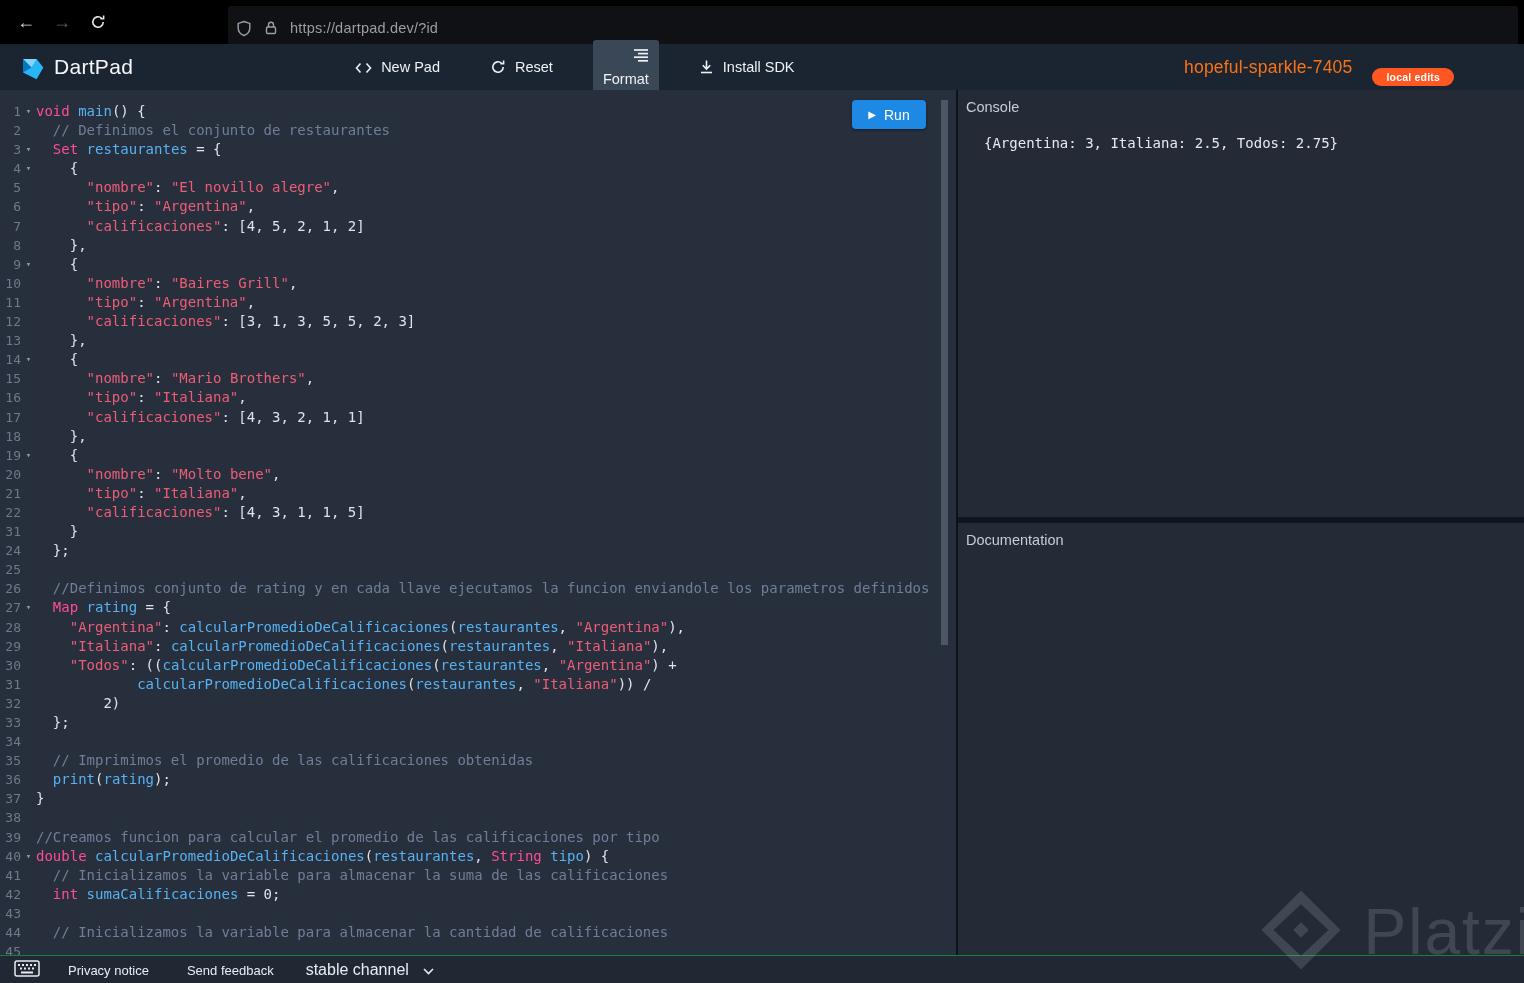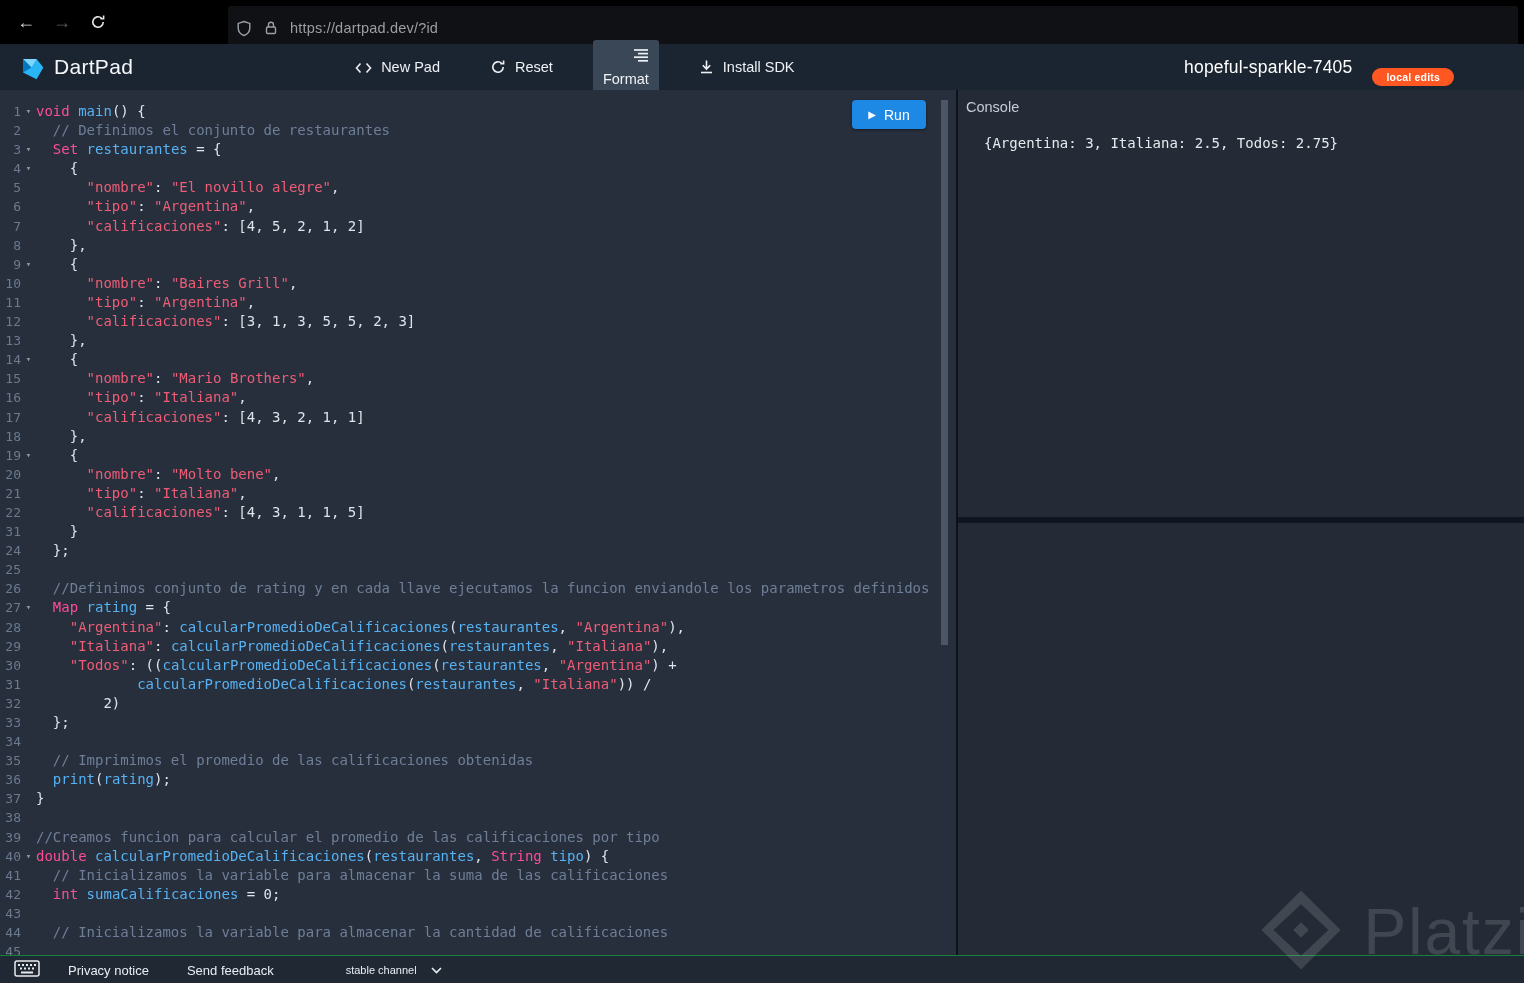--- a/index.html
+++ b/index.html
@@ -21,21 +21,21 @@
   
   .app-header{height:46px;background:var(--header-bg,#1b2531);display:flex;align-items:center;position:relative;}
   .logo{margin-left:18px;display:flex;align-items:center;}
   .app-name{color:#f5f7fa;font-size:21px;margin-left:9px;letter-spacing:.3px;}
   .toolbar{display:flex;align-items:center;margin-left:212px;gap:30px;}
   .tb-btn{display:flex;align-items:flex-end;gap:9px;background:none;border:none;color:#eef1f5;
     font-size:14.5px;font-family:inherit;cursor:pointer;padding:8px 10px;border-radius:3px;}
   .tb-btn.active{background:#3a4757;flex-direction:column;}
   .tb-icon{display:flex;align-items:center;}
   .header-right{margin-left:auto;display:flex;align-items:center;margin-right:70px;}
-  .pad-title{color:#ffffff;font-size:17.5px;letter-spacing:.2px;}
+  .pad-title{color:#f97316;font-size:17.5px;letter-spacing:.2px;}
   .badge{background:var(--badge,#ff5722);color:#fff;font-size:10.5px;font-weight:bold;
     padding:3px 14px;border-radius:9px;margin-left:20px;letter-spacing:.2px;margin-top:20px;}
   
   .main{display:flex;height:865px;}
   .editor-pane{width:956px;background:var(--editor-bg,#272f3d);position:relative;display:flex;
     padding-top:12px;box-sizing:border-box;overflow:hidden;}
   .gutter{width:36px;flex:none;font-family:"DejaVu Sans Mono",monospace;font-size:13px;}
   .gline{height:19.1px;line-height:19.1px;display:flex;}
   .lnum{display:inline-block;width:21px;text-align:right;color:var(--lnum,#6b7a8e);}
   .fold{display:inline-block;width:15px;text-align:center;color:#8b96a5;font-size:9px;}
@@ -58,21 +58,21 @@
   .console-output{margin-top:20px;margin-left:18px;color:#e6e9ee;
     font-family:"DejaVu Sans Mono",monospace;font-size:14px;}
   .h-divider{height:6px;background:#10161f;}
   .doc-section{flex:1;box-sizing:border-box;padding:9px 8px;}
   
   .status-bar{height:28px;background:var(--footer-bg,#202834);border-top:1px solid #15803d;
     display:flex;align-items:center;padding-left:14px;}
   .kbd-btn{background:none;border:none;display:flex;align-items:center;cursor:pointer;padding:0;margin-right:22px;}
   .foot-link{color:#e9edf2;font-size:13px;background:none;border:none;font-family:inherit;
     cursor:pointer;margin-right:26px;}
-  .channel-select{display:flex;align-items:flex-start;gap:14px;color:#e9edf2;font-size:11px;cursor:pointer;margin-left:40px;}
+  .channel-select{display:flex;align-items:flex-start;gap:14px;color:#e9edf2;font-size:16px;cursor:pointer;}
   
   .watermark{position:absolute;right:-8px;bottom:6px;display:flex;align-items:center;gap:20px;
     opacity:.13;z-index:5;pointer-events:none;}
   .wm-text{color:#fff;font-size:64px;letter-spacing:2px;}
 </style>
 </head>
 <body>
 
 <div class="browser-bar">
   <button class="nav-btn">←</button>
@@ -398,20 +398,23 @@
   </div>
 
   <div class="v-divider"></div>
 
   <div class="right-panel">
     <div class="console-section">
       <div class="panel-title">Console</div>
       <div class="console-output">{Argentina: 3, Italiana: 2.5, Todos: 2.75}</div>
     </div>
     <div class="h-divider"></div>
+    <div class="doc-section">
+      <div class="panel-title">Documentation</div>
+    </div>
   </div>
 </div>
 
 <div class="status-bar">
   <button class="kbd-btn">
     <span>
       <svg width="26" height="17" viewBox="0 0 26 17">
           <rect x="1" y="1" width="24" height="15" rx="2" fill="none" stroke="#e8eaed" stroke-width="1.5"></rect>
           <g fill="#e8eaed">
             <rect x="4" y="4" width="2" height="2"></rect>

